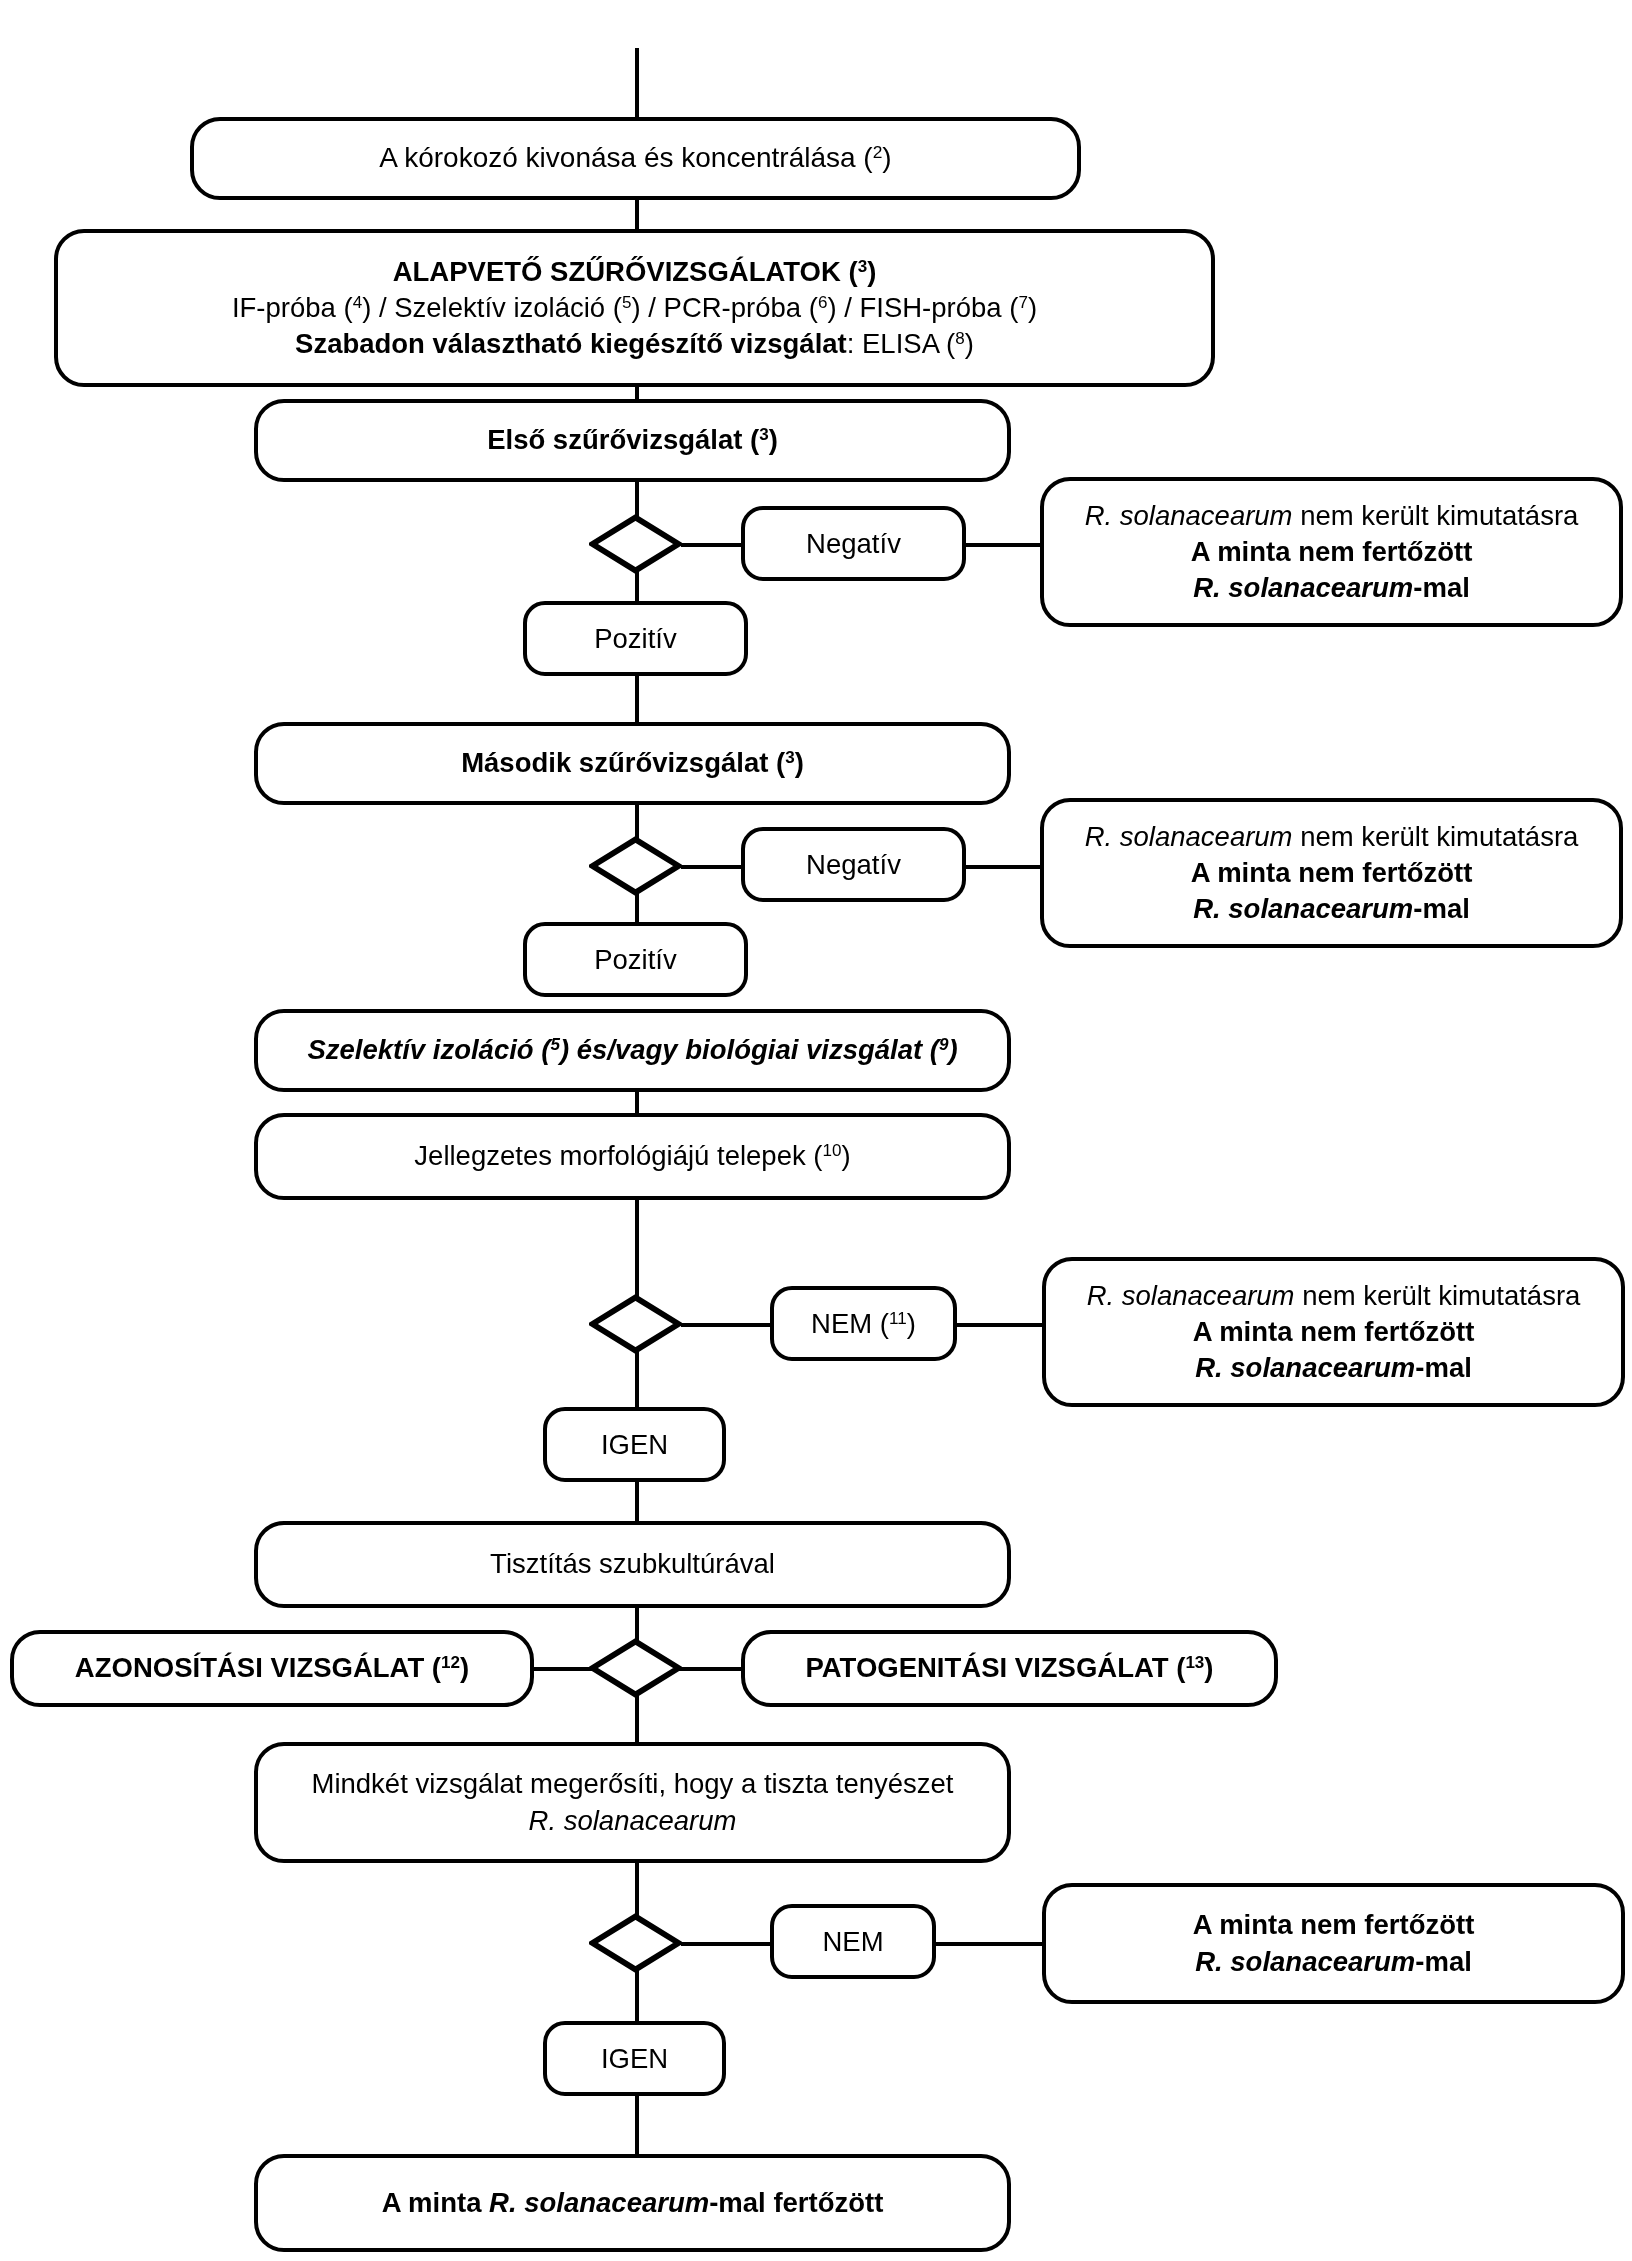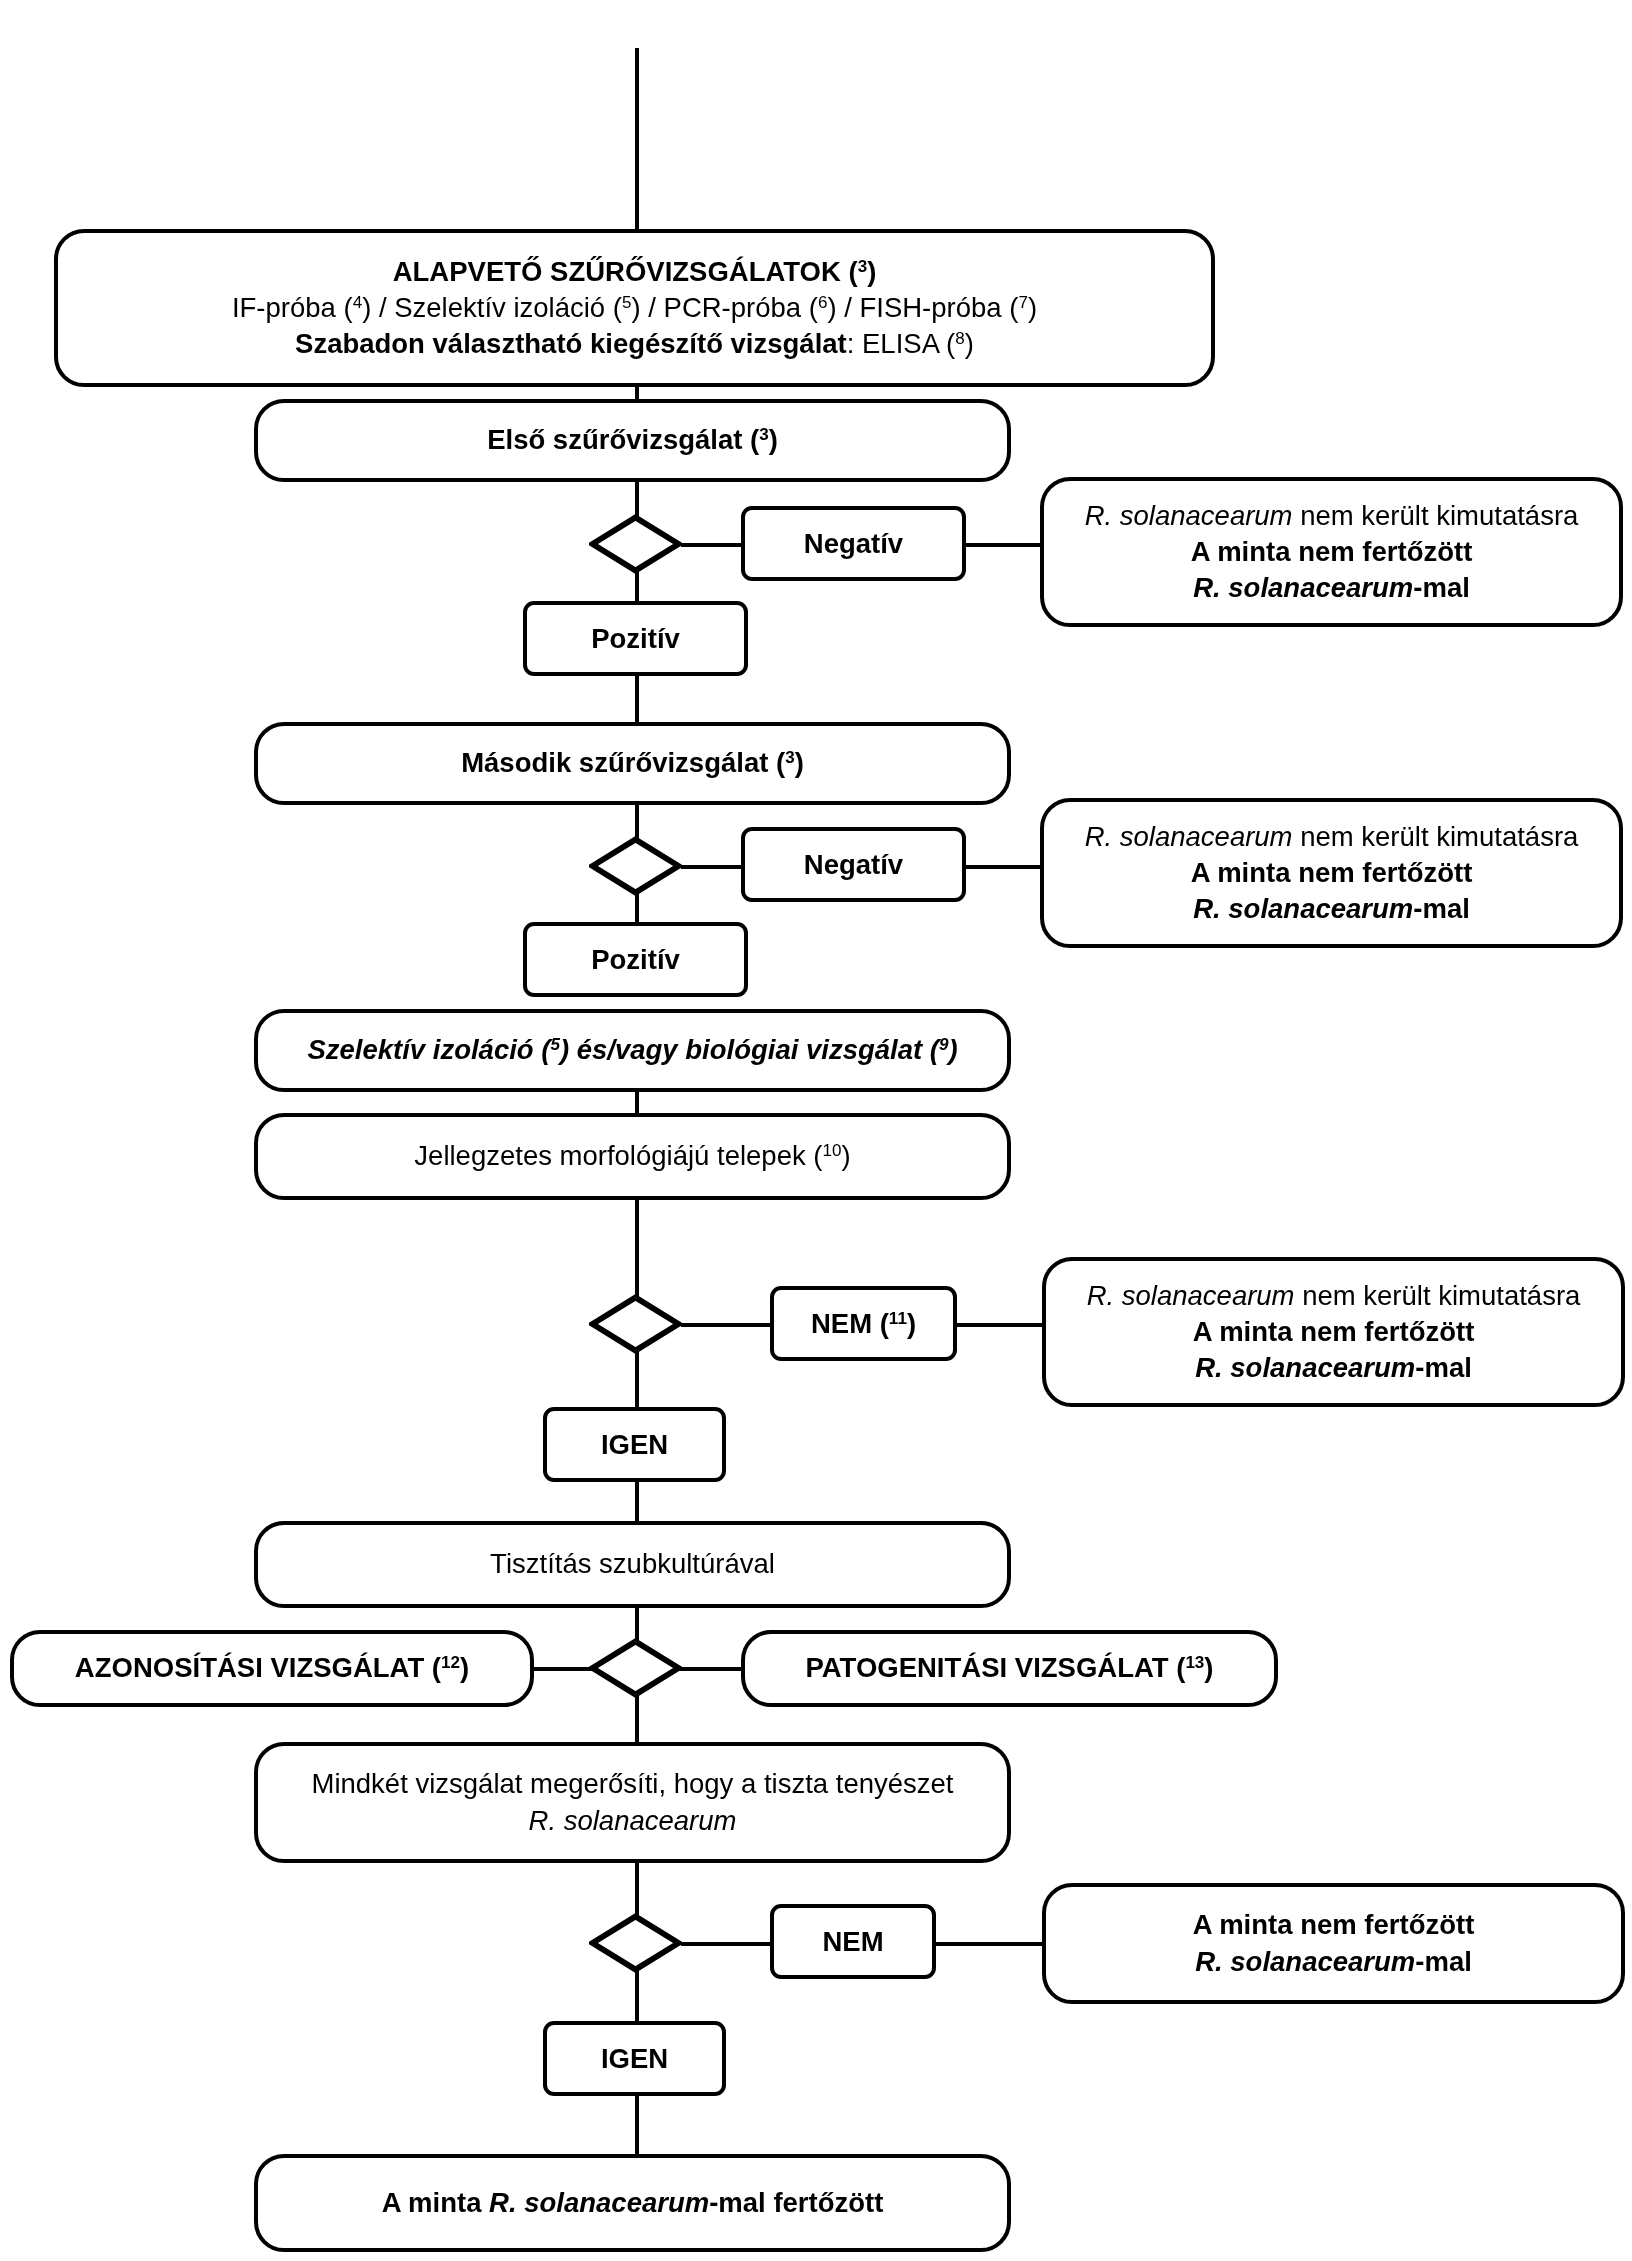--- a/index.html
+++ b/index.html
@@ -42,26 +42,26 @@
 
   .bold    { font-weight: bold; }
   .ital    { font-style: italic; }
   .bi      { font-weight: bold; font-style: italic; }
 
   
   .pill {
     position: absolute;
     box-sizing: border-box;
     border: 4.2px solid #000000;
-    border-radius: 11px;
+    border-radius: 22px;
     background: #ffffff;
     display: flex;
     align-items: center;
     justify-content: center;
-    font-weight: bold;
+    font-weight: normal;
     font-size: 27.5px;
     z-index: 4;
   }
 
   
   sup {
     font-size: 0.62em;
     vertical-align: 0.52em;
     line-height: 0;
   }
@@ -146,20 +146,23 @@
         <polygon points="56,4 108,36 56,68 4,36" fill="#ffffff" stroke="#000000" stroke-width="7"></polygon>
       </svg>
   </div>
   <div class="diamond" style="left:589px; top:1913px;">
     <svg width="93" height="60" viewBox="0 0 112 72">
         <polygon points="56,4 108,36 56,68 4,36" fill="#ffffff" stroke="#000000" stroke-width="7"></polygon>
       </svg>
   </div>
 
 
+  <div class="node fs-lg" style="left:190px; top:117px; width:891px; height:83px;">
+    <span class="txt"><span>A kórokozó kivonása és koncentrálása (</span><sup>2</sup><span>)</span></span>
+  </div>
 
   <div class="node fs-md" style="left:54px; top:229px; width:1161px; height:158px;">
     <span class="txt">
       <div><span class="bold">ALAPVETŐ SZŰRŐVIZSGÁLATOK (</span><sup class="bold">3</sup><span class="bold">)</span></div>
       <div><span>IF-próba (</span><sup>4</sup><span>) / </span><span>Szelektív izoláció (</span><sup>5</sup><span>) / </span><span>PCR-próba (</span><sup>6</sup><span>) / </span><span>FISH-próba (</span><sup>7</sup><span>)</span></div>
       <div><span class="bold">Szabadon választható kiegészítő vizsgálat</span><span>: ELISA (</span><sup>8</sup><span>)</span></div>
     </span>
   </div>
 
   <div class="node fs-md bold" style="left:254px; top:399px; width:757px; height:83px;">

